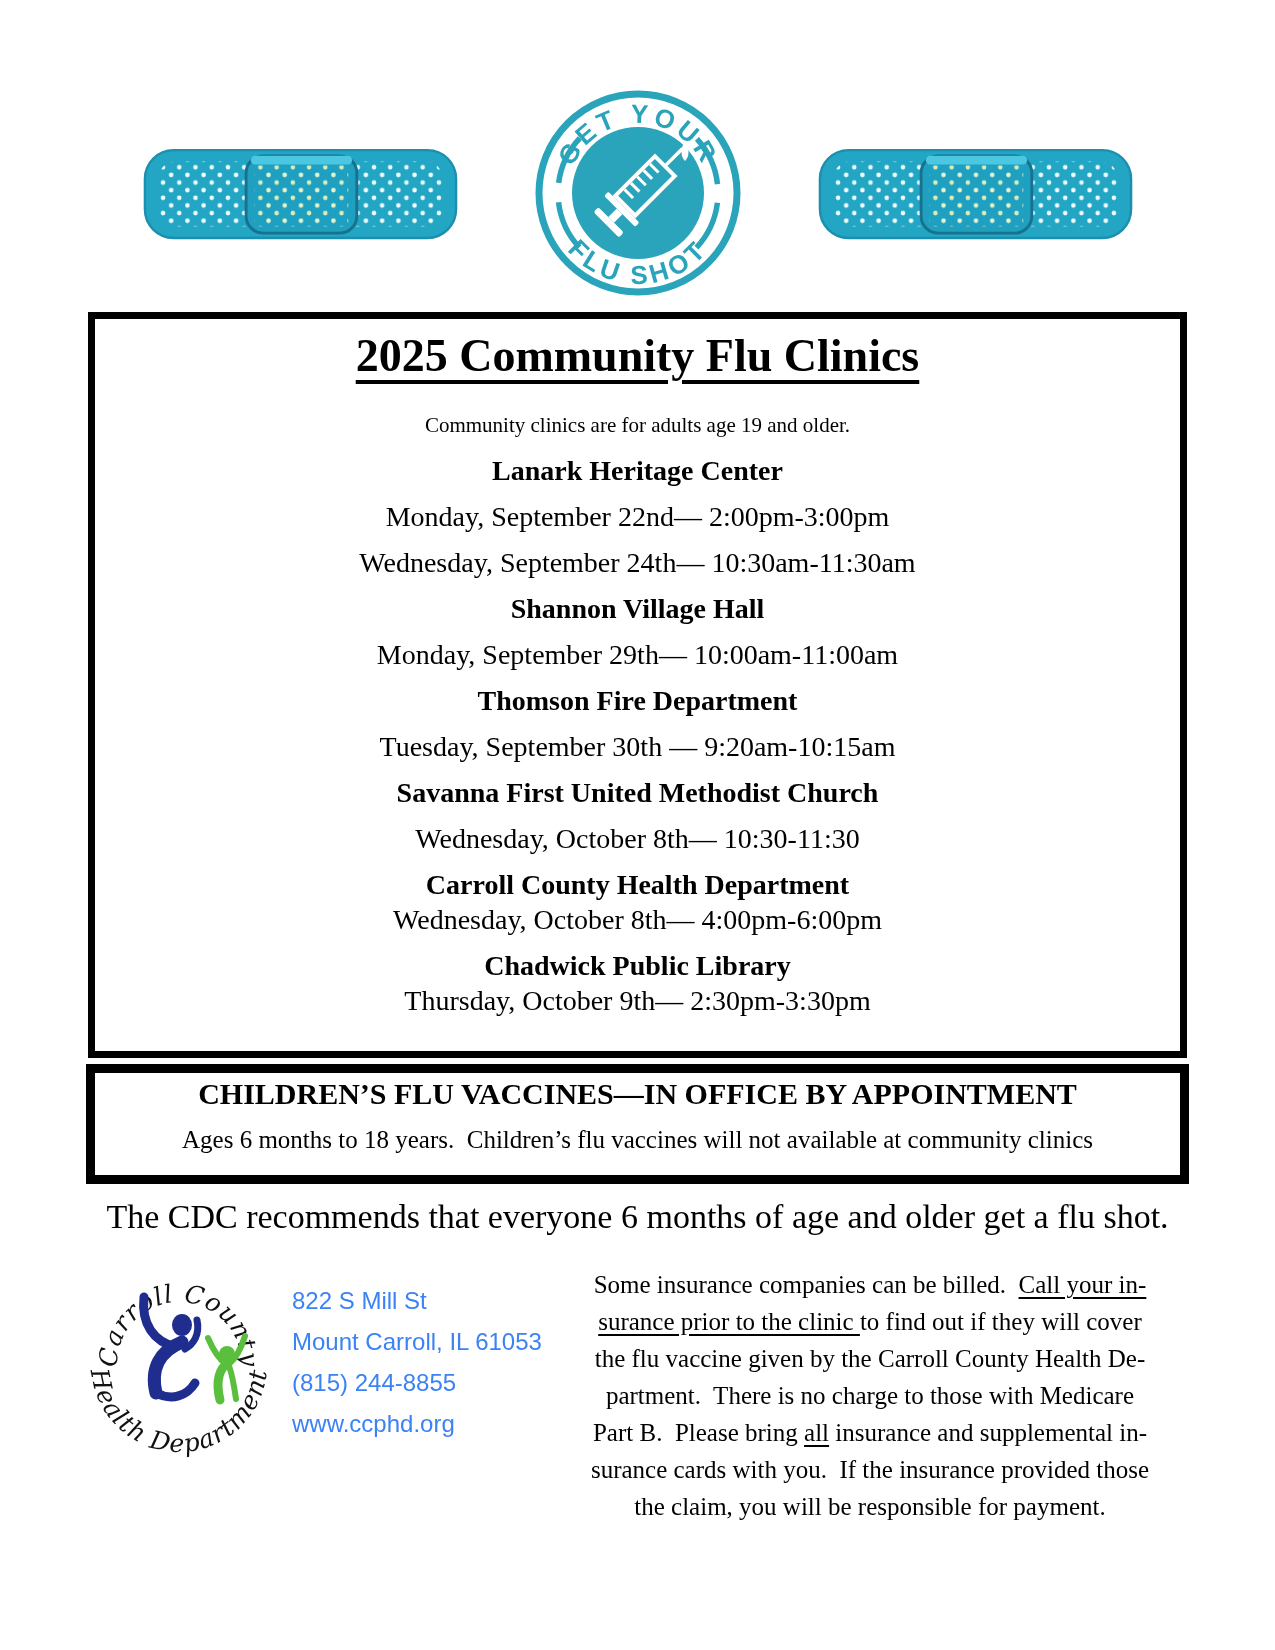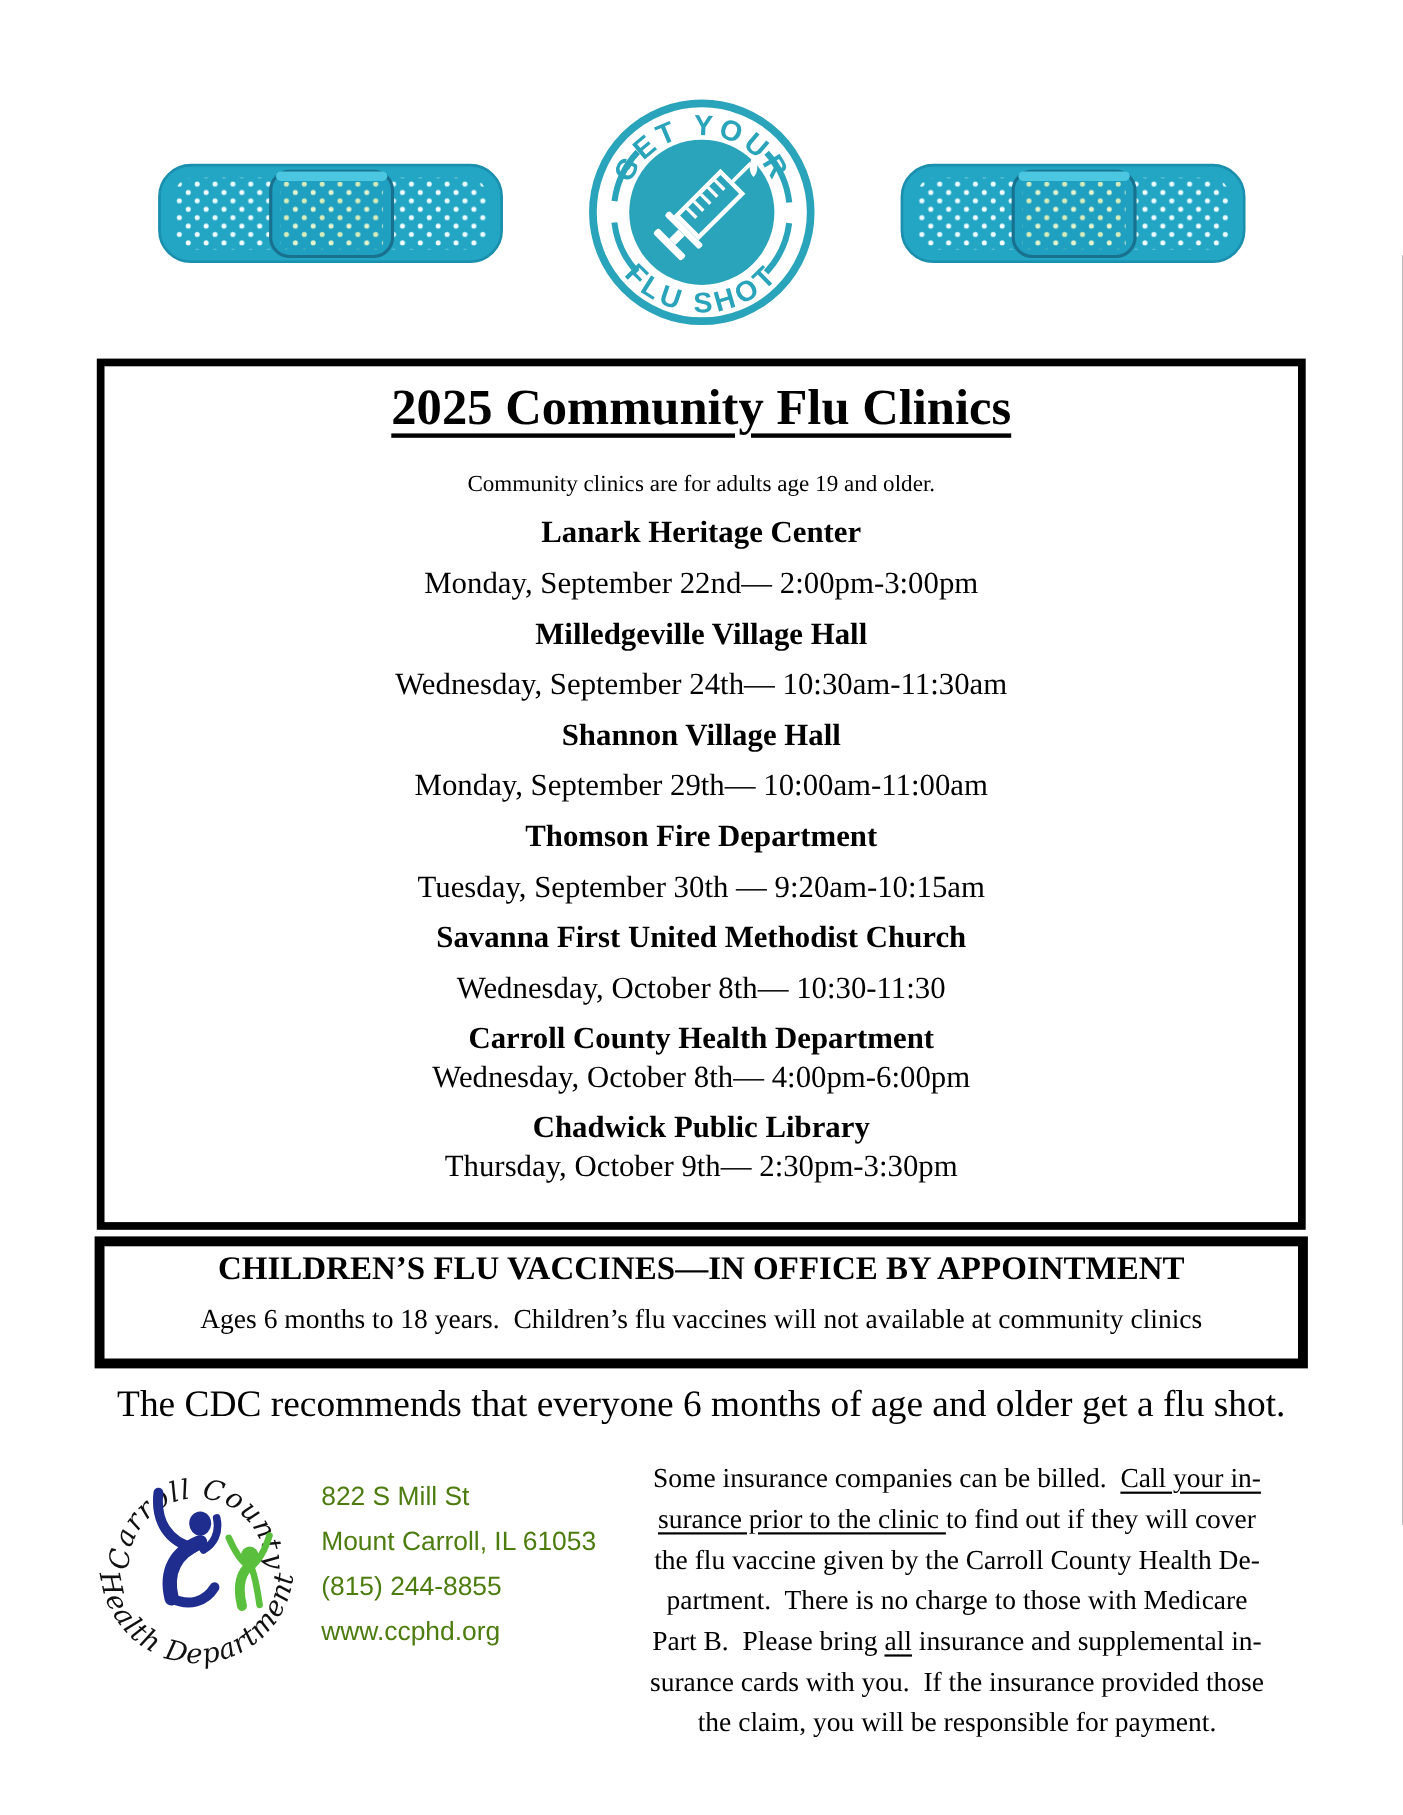--- a/index.html
+++ b/index.html
@@ -10,21 +10,21 @@
     overflow:hidden;
   }
   
   .header {
     display:flex; justify-content:center; align-items:flex-start;
     padding-top:88px; gap:64px;
   }
   .bandaid { margin-top:60px; }
   
   .box1 {
-    margin:28px 88px 0 88px;
+    margin:14px 88px 0 88px;
     border:7px solid #000;
     text-align:center;
     padding:10px 18px 34px 18px;
   }
   .title {
     font-size:46px; font-weight:bold; line-height:54px;
     text-decoration:underline; text-decoration-thickness:4px; text-underline-offset:9px;
   }
   .subtitle { font-size:21px; line-height:32px; margin-top:26px; }
   .entry-name { font-size:28px; font-weight:bold; line-height:32px; margin-top:14px; }
@@ -44,21 +44,21 @@
   .cdc { text-align:center; font-size:34px; line-height:34px; margin-top:16px; }
   
   .footer {
     display:flex; align-items:flex-start;
     margin-top:30px; padding:0 80px 0 84px;
   }
   .logo-wrap { flex:0 0 auto; }
   .contact {
     margin-left:18px; padding-top:16px;
     font-family:"Liberation Sans","DejaVu Sans",sans-serif;
-    font-size:24px; line-height:41px; color:#4d7c0f;
+    font-size:24px; line-height:41px; color:#3b82f6;
   }
   .insurance {
     margin-left:auto; width:650px; text-align:center;
     font-size:25px; line-height:37px; padding-top:2px;
   }
   .ins-line { white-space:pre-wrap; }
   .u { text-decoration:underline; text-decoration-thickness:2px; text-underline-offset:4px; }
 </style>
 </head>
 <body>
@@ -128,21 +128,20 @@
 
   <div class="box1">
     <div class="title">2025 Community Flu Clinics</div>
     <div class="subtitle">Community clinics are for adults age 19 and older.</div>
 
     <div class="clinic-entry">
       <div class="entry-name">Lanark Heritage Center</div>
       <div class="entry-date">Monday, September 22nd— 2:00pm-3:00pm</div>
     </div>
     <div class="clinic-entry">
-      <div class="entry-name">Milledgeville Village Hall</div>
       <div class="entry-date">Wednesday, September 24th— 10:30am-11:30am</div>
     </div>
     <div class="clinic-entry">
       <div class="entry-name">Shannon Village Hall</div>
       <div class="entry-date">Monday, September 29th— 10:00am-11:00am</div>
     </div>
     <div class="clinic-entry">
       <div class="entry-name">Thomson Fire Department</div>
       <div class="entry-date">Tuesday, September 30th — 9:20am-10:15am</div>
     </div>

